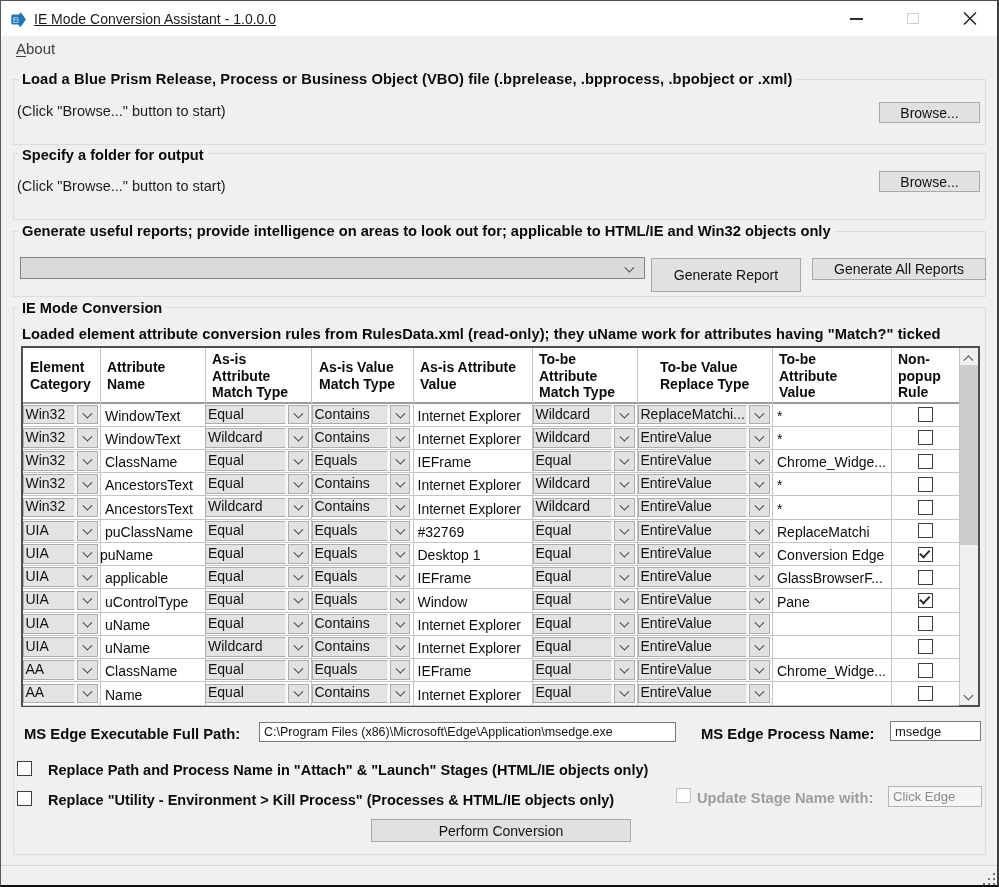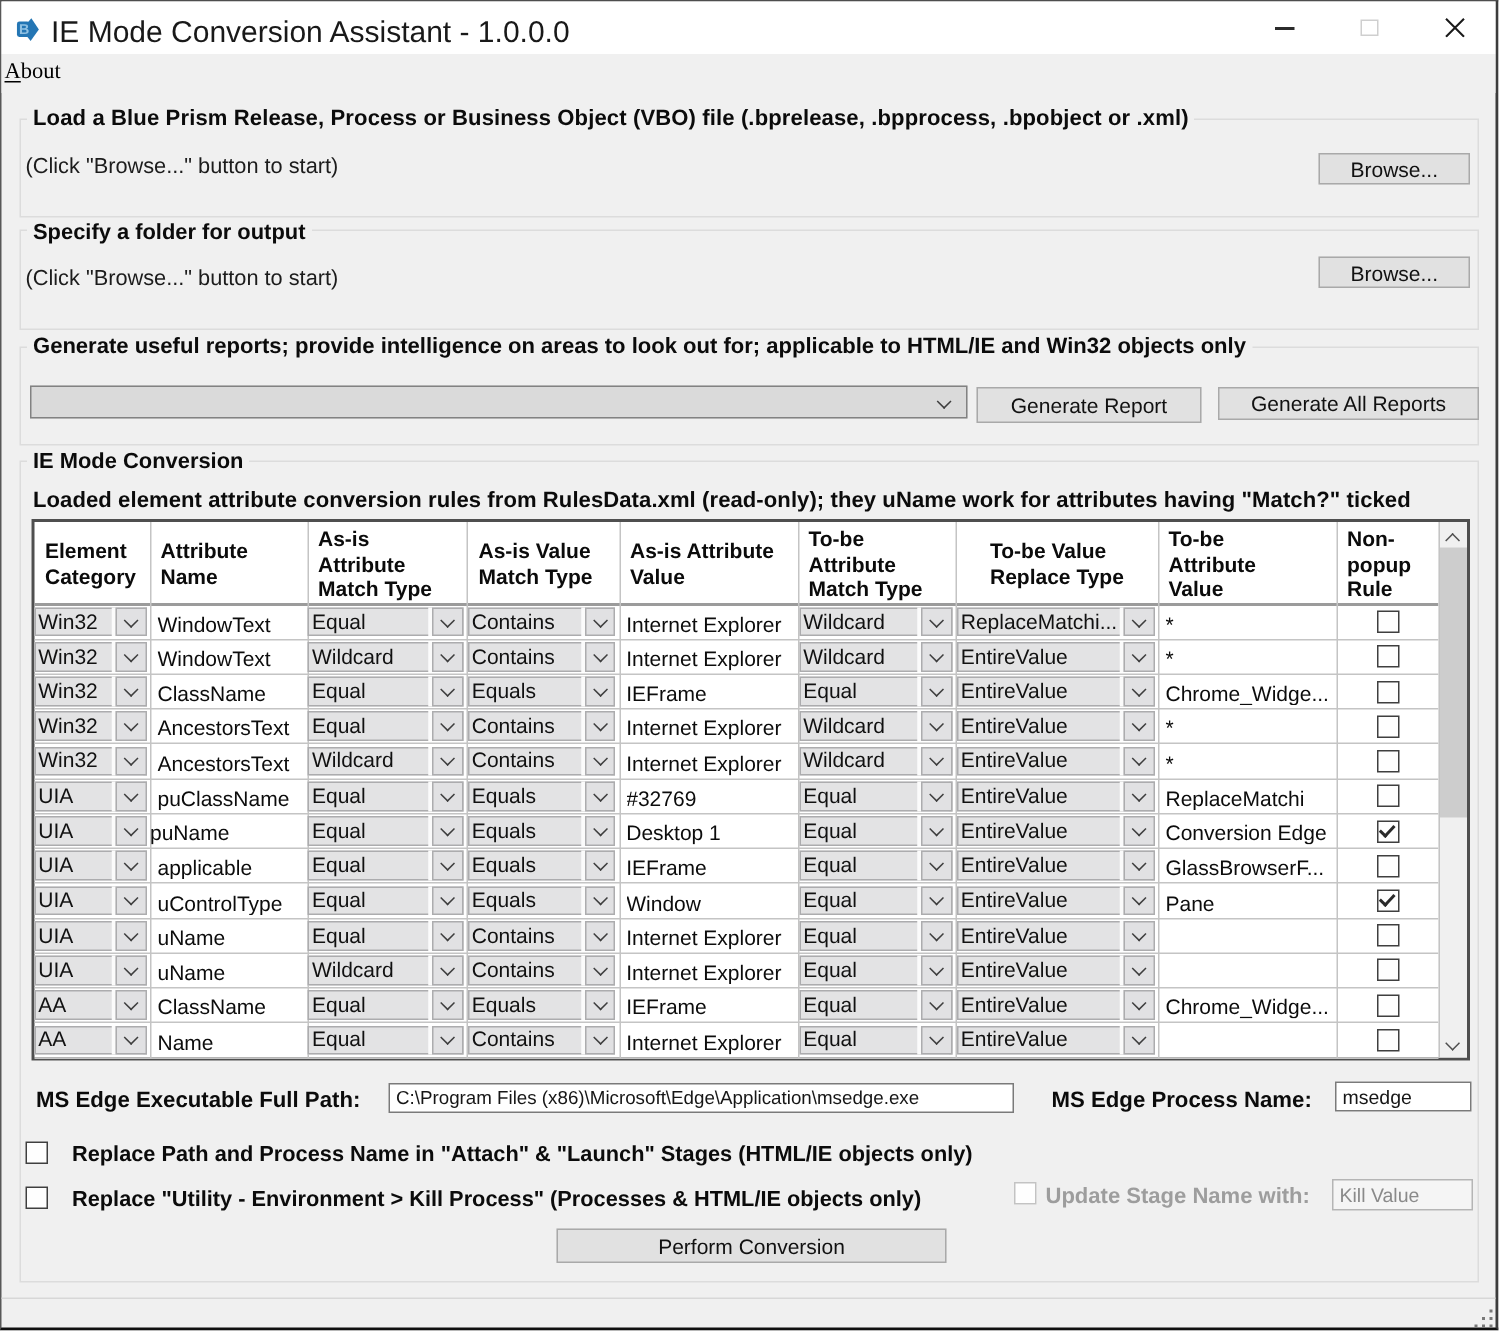--- a/index.html
+++ b/index.html
@@ -1,25 +1,25 @@
 <!DOCTYPE html>
 <html><head><meta charset="utf-8">
 <style>
 * { margin:0; padding:0; box-sizing:border-box; }
 html,body { width:999px; height:887px; overflow:hidden; }
 body { font-family:"Liberation Sans", sans-serif; position:relative; background:#f0f0f0; }
 .abs { position:absolute; white-space:nowrap; }
 .win { position:absolute; inset:0; border-top:1px solid #4e4e4e; border-left:1px solid #585858;
        border-right:2px solid #3c3c3c; border-bottom:2px solid #101010; }
 .titlebar { position:absolute; left:1px; top:1px; right:2px; height:35px; background:#ffffff; }
-.title { position:absolute; left:33px; top:10px; font-size:20px; color:#191919; white-space:nowrap; }
+.title { position:absolute; left:33px; top:10px; font-size:14px; color:#191919; white-space:nowrap;text-decoration:underline; }
 .mindash { position:absolute; left:849px; top:17px; width:13px; height:2px; background:#2b2b2b; }
 .maxsq { position:absolute; left:906px; top:12px; width:12px; height:11px; border:1.5px solid #cfcfcf; }
 .menubar { position:absolute; left:1px; top:36px; right:2px; height:26px; background:#f0f0f0; }
-.about { position:absolute; left:3px; top:40px; font-size:15px; color:#000000;font-family:Liberation Serif, serif; }
+.about { position:absolute; left:16px; top:40px; font-size:15px; color:#404040; }
 .au { text-decoration:underline; text-underline-offset:2px; }
 .grp { position:absolute; border:1px solid #dcdcdc; }
 .gtitle { position:absolute; font-size:14.7px; font-weight:bold; color:#0b0b0b; background:#f0f0f0; padding:0 4px; white-space:nowrap; }
 .body13 { position:absolute; font-size:14.5px; color:#1c1c1c; white-space:nowrap; }
 .btn { position:absolute; background:#e1e1e1; border:1px solid #a9a9a9; font-size:14px; color:#111;
        display:flex; align-items:center; justify-content:center; white-space:nowrap; }
 .cmb { position:absolute; background:#e3e3e4; border:1px solid #acacae; }
 .ct { position:absolute; left:2px; top:50%; transform:translateY(-54%); font-size:14px; color:#111; white-space:nowrap; }
 .cbtn { position:absolute; right:-1px; top:-1px; bottom:-1px; width:20.5px; background:#e1e1e3; border:1px solid #acacae; box-shadow:-2.5px 0 0 #fbfbfb; }
 .chv { position:absolute; right:5.5px; top:50%; width:6.8px; height:6.8px; border-right:1.7px solid #3e3e3e;
@@ -64,21 +64,21 @@
 <div class="grp" style="left:13px;top:153px;width:973px;height:67px"></div>
 <div class="gtitle" style="left:18px;top:147px;font-size:14.6px">Specify a folder for output</div>
 <div class="body13" style="left:17px;top:178px">(Click "Browse..." button to start)</div>
 <div class="btn" style="left:879px;top:171px;width:101px;height:21px">Browse...</div>
 
 <div class="grp" style="left:13px;top:231px;width:973px;height:66px"></div>
 <div class="gtitle" style="left:18px;top:223px">Generate useful reports; provide intelligence on areas to look out for; applicable to HTML/IE and Win32 objects only</div>
 <div class="bigcmb" style="left:20px;top:257px;width:625px;height:22px">
     <i class="chv" style="right:11px;top:11px"></i>
   </div>
-<div class="btn" style="left:651px;top:258px;width:150px;height:24px">Generate Report</div>
+<div class="btn" style="left:651px;top:258px;width:150px;height:34px">Generate Report</div>
 <div class="btn" style="left:812px;top:258px;width:174px;height:22px">Generate All Reports</div>
 
 <div class="grp" style="left:13px;top:307px;width:973px;height:548px"></div>
 <div class="gtitle" style="left:18px;top:300px;font-size:14.6px">IE Mode Conversion</div>
 <div class="blbl" style="left:22px;top:326px;font-size:14.7px;letter-spacing:0.06px">Loaded element attribute conversion rules from RulesData.xml (read-only); they uName work for attributes having "Match?" ticked</div>
 
 <div class="abs" style="left:21.0px;top:346.0px;width:959.0px;height:361.0px;border:2px solid #4f4f4f;background:#ffffff"></div>
 <div class="hdr" style="left:30px">Element<br>Category</div>
 <div class="hdr" style="left:107px">Attribute<br>Name</div>
 <div class="hdr" style="left:212px">As‑is<br>Attribute<br>Match Type</div>
@@ -560,21 +560,21 @@
 <div class="blbl" style="left:701px;top:726px;font-size:14.8px">MS Edge Process Name:</div>
 <div class="tb" style="left:890px;top:721px;width:91px;height:20px;font-size:13px">msedge</div>
 
 <div class="cb" style="left:17px;top:761px"></div>
 <div class="blbl" style="left:48px;top:762px">Replace Path and Process Name in "Attach" &amp; "Launch" Stages (HTML/IE objects only)</div>
 <div class="cb" style="left:17px;top:791px"></div>
 <div class="blbl" style="left:48px;top:792px">Replace "Utility - Environment &gt; Kill Process" (Processes &amp; HTML/IE objects only)</div>
 
 <div class="cb" style="left:676px;top:788px;border-color:#c3c3c3"></div>
 <div class="blbl" style="left:697px;top:790px;color:#9d9d9d;font-size:14.7px">Update Stage Name with:</div>
-<div class="tb" style="left:888px;top:786px;width:94px;height:21px;background:#f5f5f5;border-color:#b5b5b5;color:#8a8a8a;font-size:13px">Kill Value</div>
+<div class="tb" style="left:888px;top:786px;width:94px;height:21px;background:#f5f5f5;border-color:#b5b5b5;color:#8a8a8a;font-size:13px">Click Edge</div>
 
 <div class="btn" style="left:371px;top:819px;width:260px;height:23px">Perform Conversion</div>
 
 <div class="abs" style="left:1px;top:865px;right:2px;height:1px;background:#d7d7d7"></div>
 <div class="dot" style="left:993px;top:873px"></div>
 <div class="dot" style="left:988px;top:878px"></div>
 <div class="dot" style="left:993px;top:878px"></div>
 <div class="dot" style="left:983px;top:883px"></div>
 <div class="dot" style="left:988px;top:883px"></div>
 <div class="dot" style="left:993px;top:883px"></div>

